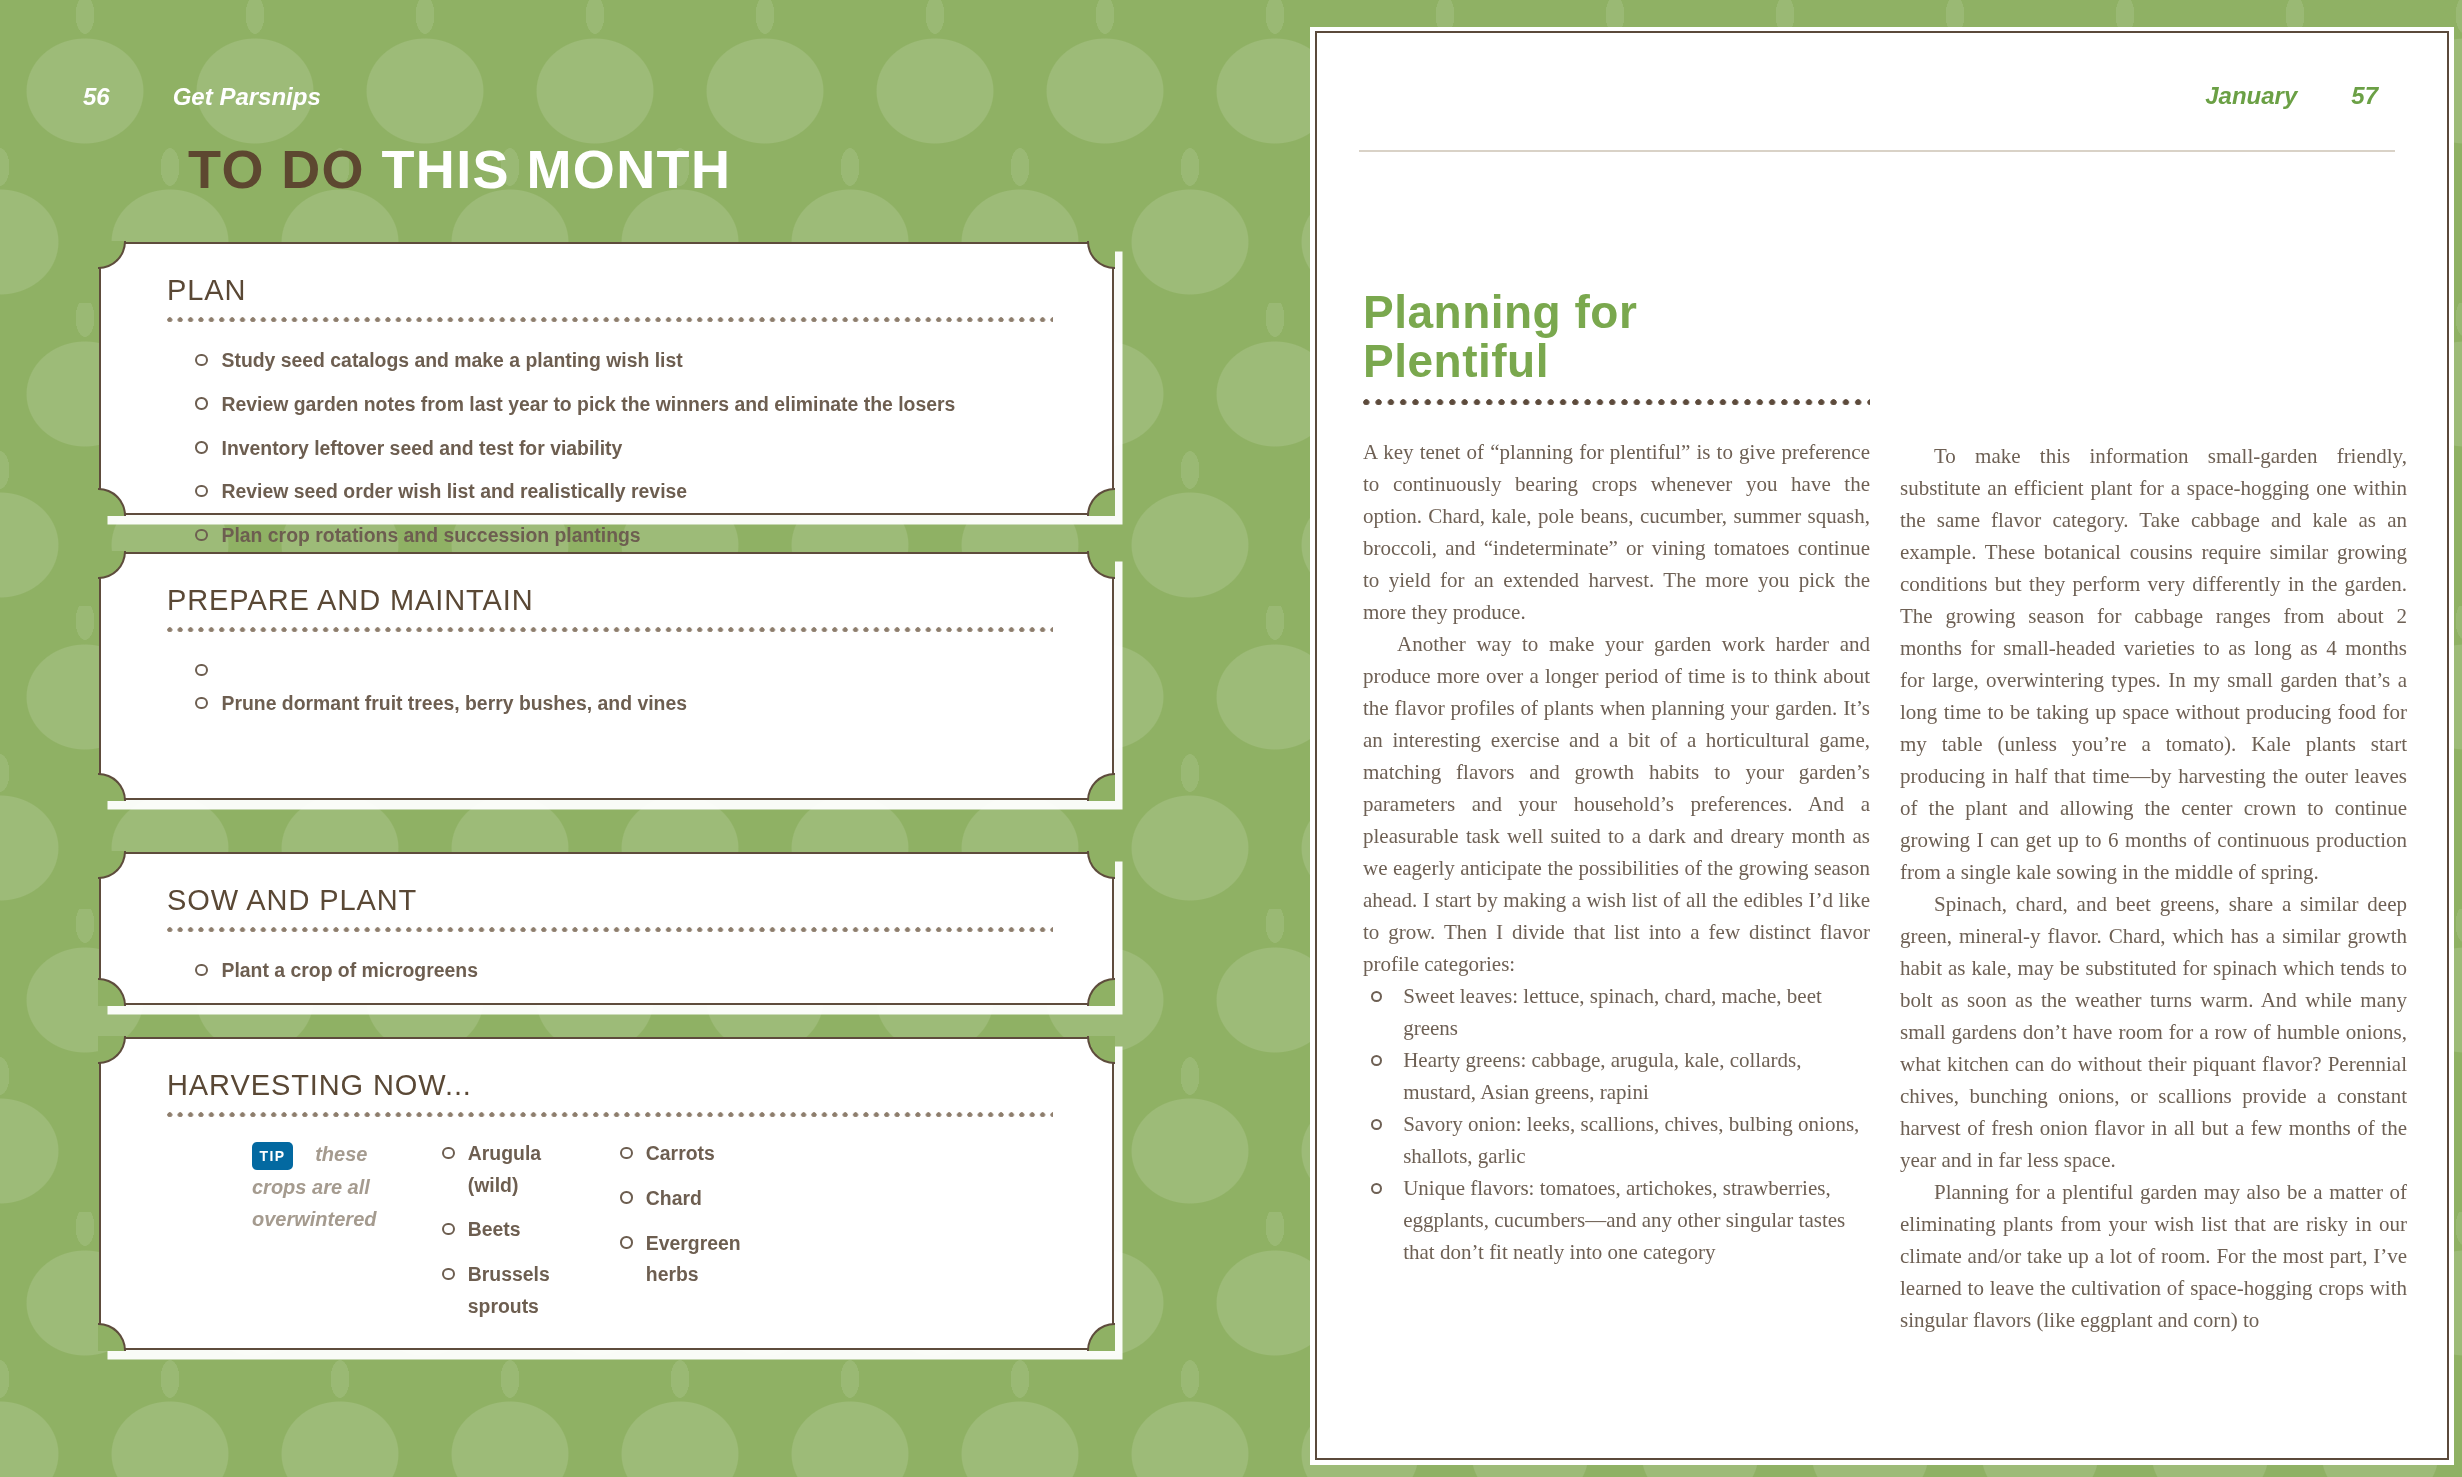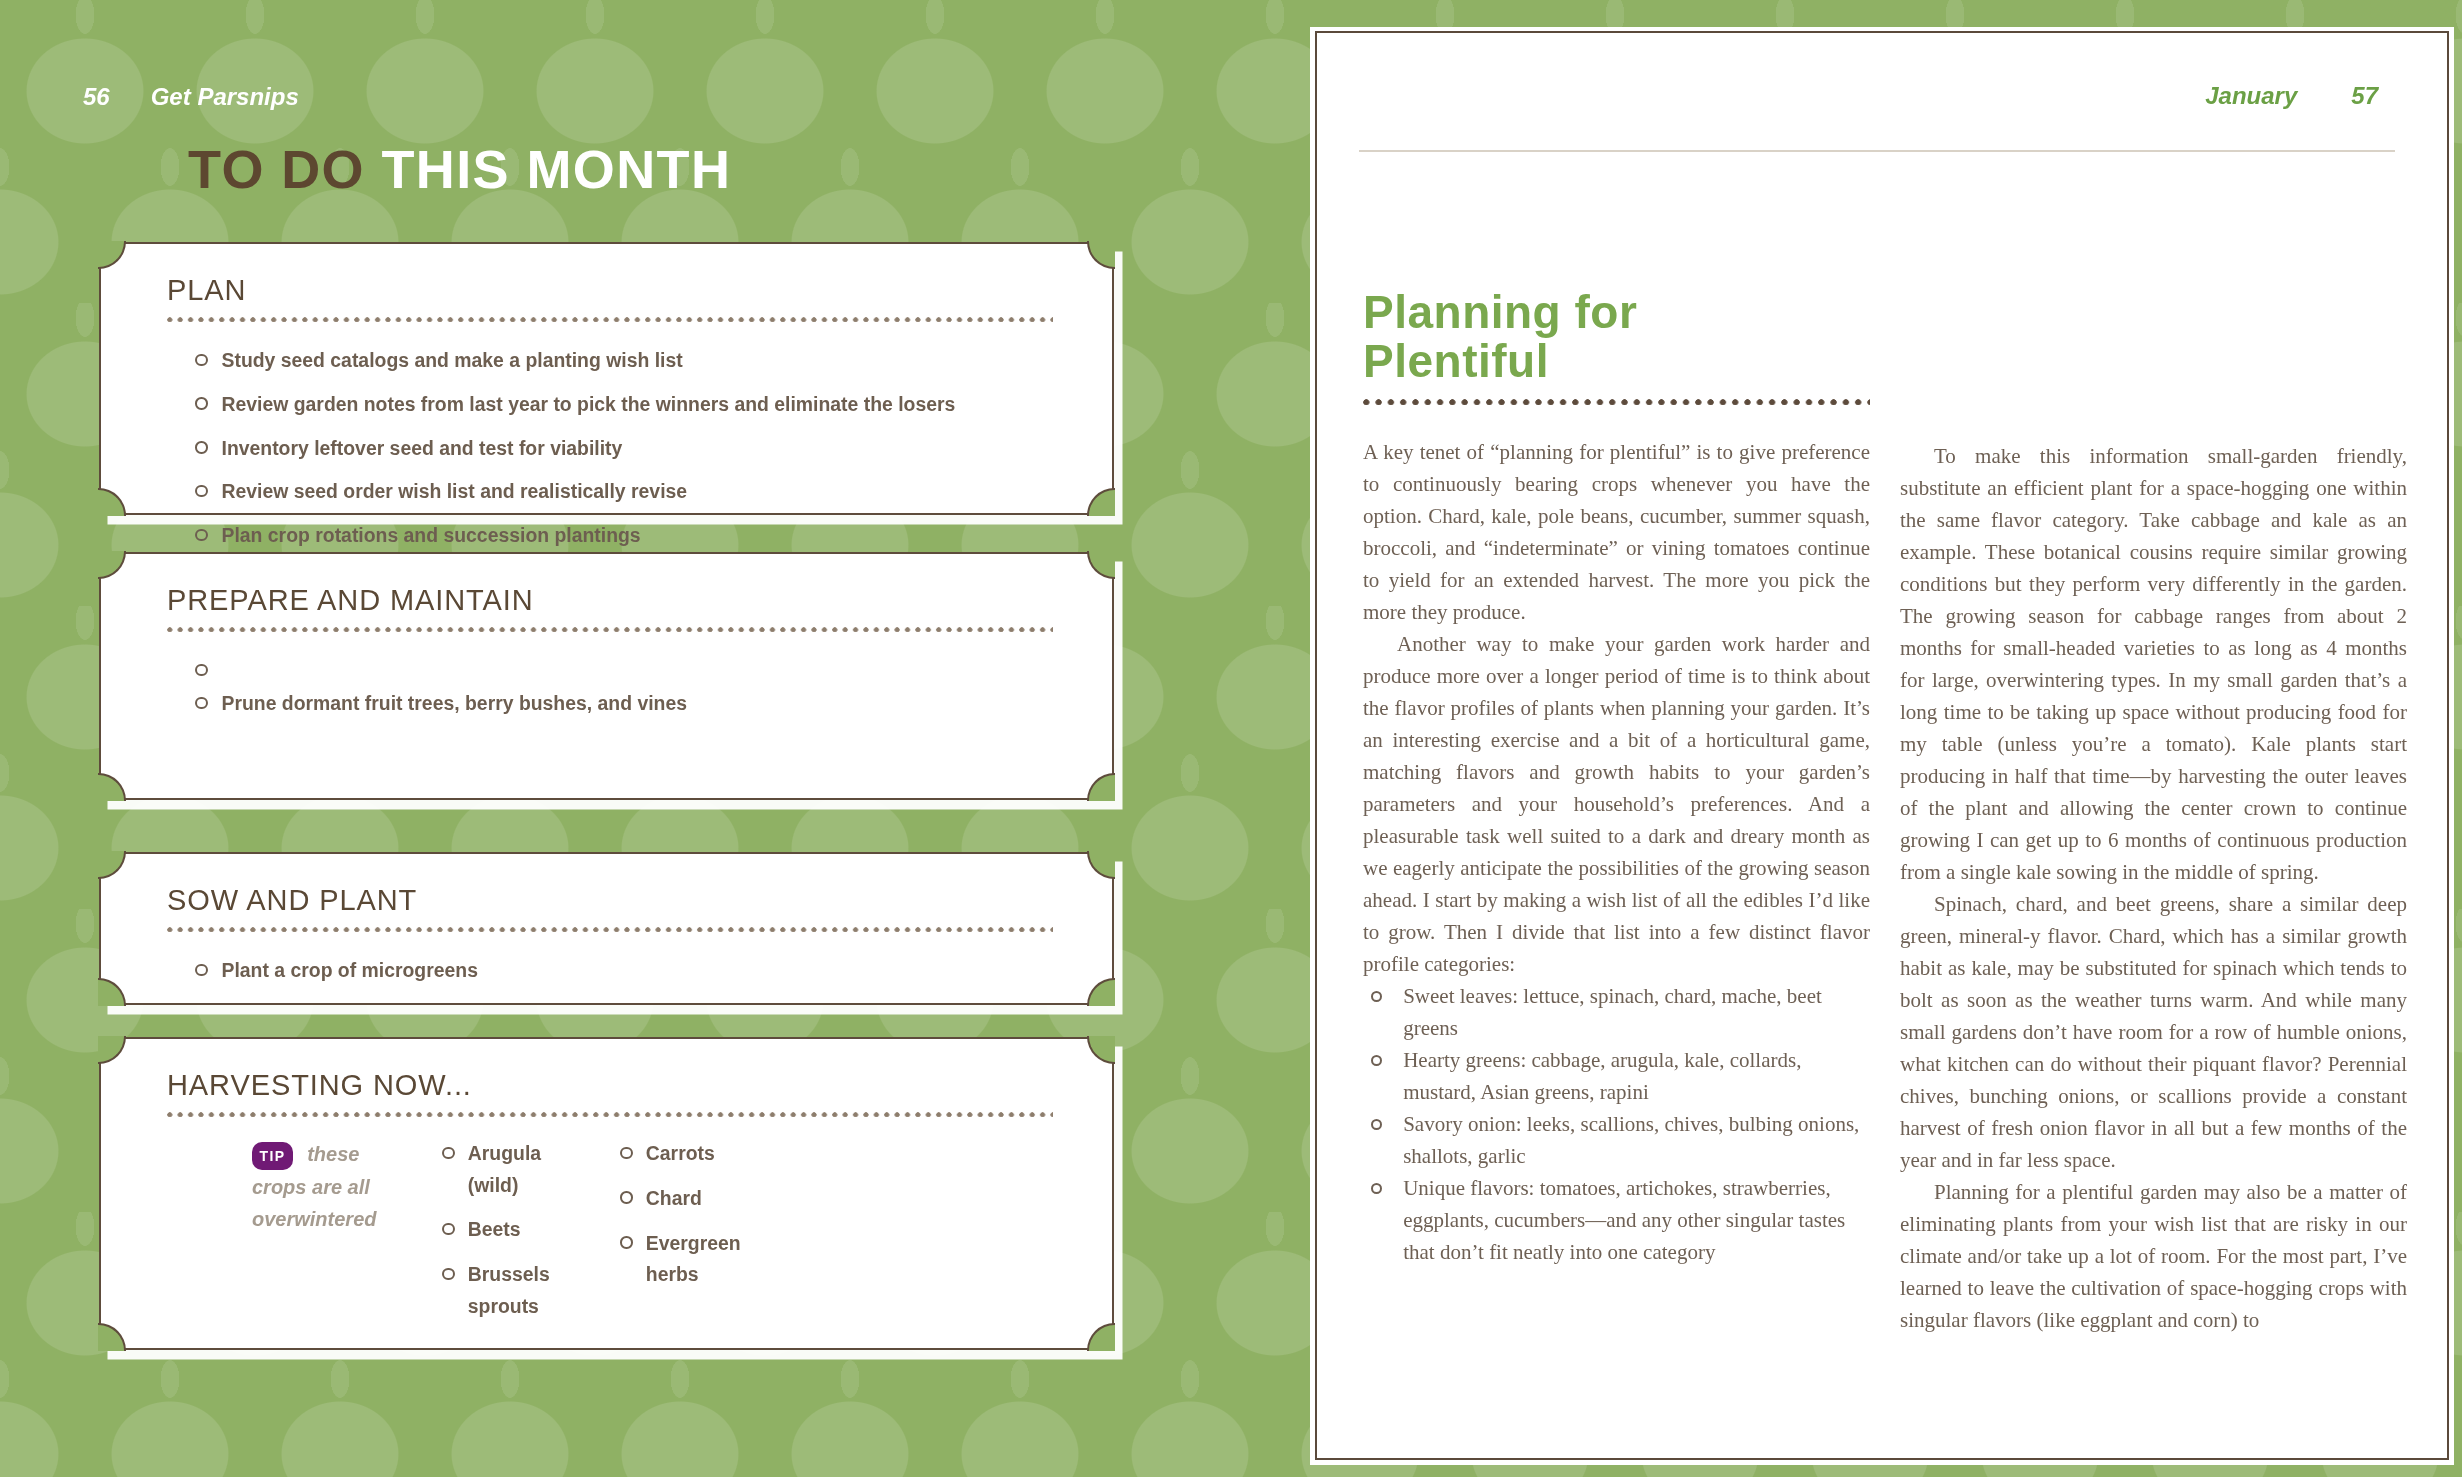--- a/index.html
+++ b/index.html
@@ -8,21 +8,21 @@
     background-color:#8fb164;
     background-image:
       radial-gradient(ellipse 59px 53px at 85px 91px, rgba(255,255,255,0.13) 0 98%, transparent 100%),
       radial-gradient(ellipse 59px 53px at 0px 242px, rgba(255,255,255,0.13) 0 98%, transparent 100%),
       radial-gradient(ellipse 59px 53px at 170px 242px, rgba(255,255,255,0.13) 0 98%, transparent 100%),
       radial-gradient(ellipse 9.5px 19px at 85px 15px, rgba(255,255,255,0.10) 0 98%, transparent 100%),
       radial-gradient(ellipse 9.5px 19px at 0px 167px, rgba(255,255,255,0.10) 0 98%, transparent 100%),
       radial-gradient(ellipse 9.5px 19px at 170px 167px, rgba(255,255,255,0.10) 0 98%, transparent 100%);
     background-size:170px 303px;}
   
-  .lp-head{position:absolute;left:83px;top:83px;display:flex;gap:41px;
+  .lp-head{position:absolute;left:83px;top:83px;display:flex;gap:63px;
     color:#ffffff;font-style:italic;font-weight:700;font-size:24px;}
   .lp-title{position:absolute;left:188px;top:142px;margin:0;font-size:54px;font-weight:800;
     letter-spacing:1.4px;line-height:1;white-space:nowrap;}
   .lp-title .t1{color:#5d4730;}
   .lp-title .t2{color:#ffffff;}
   .card{position:absolute;left:99px;width:1015px;background:#ffffff;
     box-shadow:8.5px 9.5px 0 rgba(255,255,255,0.95);}
   .frame{position:absolute;inset:0;border:2.8px solid #5e4c3c;pointer-events:none;}
   .notch{position:absolute;width:25.6px;height:25.6px;background:#8fb164;}
   .notch.tl{top:-0.9px;left:-0.9px;border-bottom-right-radius:100%;border-right:2.8px solid #5e4c3c;border-bottom:2.8px solid #5e4c3c;}
@@ -36,22 +36,22 @@
   .todo-list{list-style:none;margin:23px 0 0 0;padding:0 0 0 28px;}
   .todo-list li{display:flex;gap:14px;align-items:flex-start;margin-bottom:12.3px;
     font-size:19.4px;font-weight:700;color:#6d5e50;line-height:1.62;}
   .blt{flex:none;width:8.5px;height:8.5px;border:2.8px solid #6d5e50;border-radius:50%;margin-top:8.5px;}
   .todo-list li > span+span{max-width:739px;}
   .todo-list.narrow li > span+span{max-width:597px;}
   
   .harvest-row{display:flex;margin:21px 0 0 85px;}
   .tipblock{width:154px;margin-right:36px;font-style:italic;font-size:20px;font-weight:700;
     color:#a59b8f;line-height:1.62;}
-  .tipbadge{display:inline-block;background:#701a75;color:#ffffff;font-style:normal;font-weight:800;
-    font-size:14px;letter-spacing:1.4px;padding:2.8px 7.6px 1.9px;border-radius:10px;margin-right:14px;}
+  .tipbadge{display:inline-block;background:#0369a1;color:#ffffff;font-style:normal;font-weight:800;
+    font-size:14px;letter-spacing:1.4px;padding:2.8px 7.6px 1.9px;border-radius:5px;margin-right:22px;}
   .hv-col{list-style:none;margin:0;padding:0;}
   .hv-col li{display:flex;gap:13.3px;align-items:flex-start;margin-bottom:13.3px;
     font-size:19.4px;font-weight:700;color:#6d5e50;line-height:1.62;}
   .hv-col.c1{width:142px;margin-right:36px;}
   .hv-col.c2{width:133px;margin-right:36px;}
   .hv-col.c3{width:166px;}
   
   .page{position:absolute;left:1310px;top:26.5px;width:1144px;height:1438px;background:#ffffff;}
   .page-frame{position:absolute;inset:4.7px;border:2.8px solid #5b4a3b;pointer-events:none;}
   .rp-head{position:absolute;right:76px;top:55px;display:flex;gap:54px;

